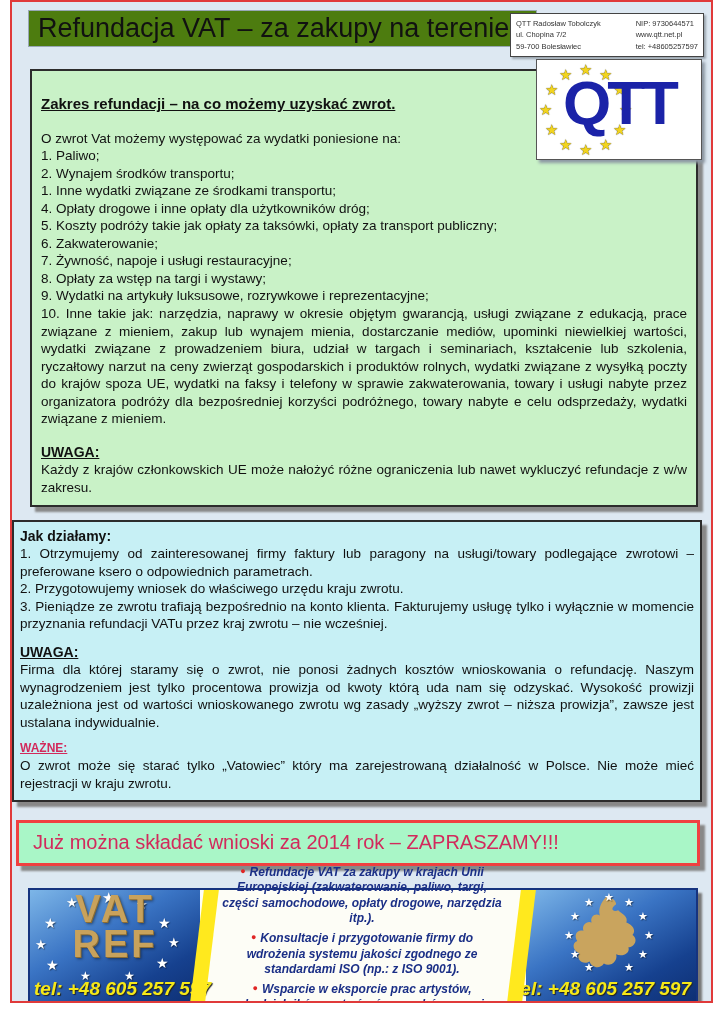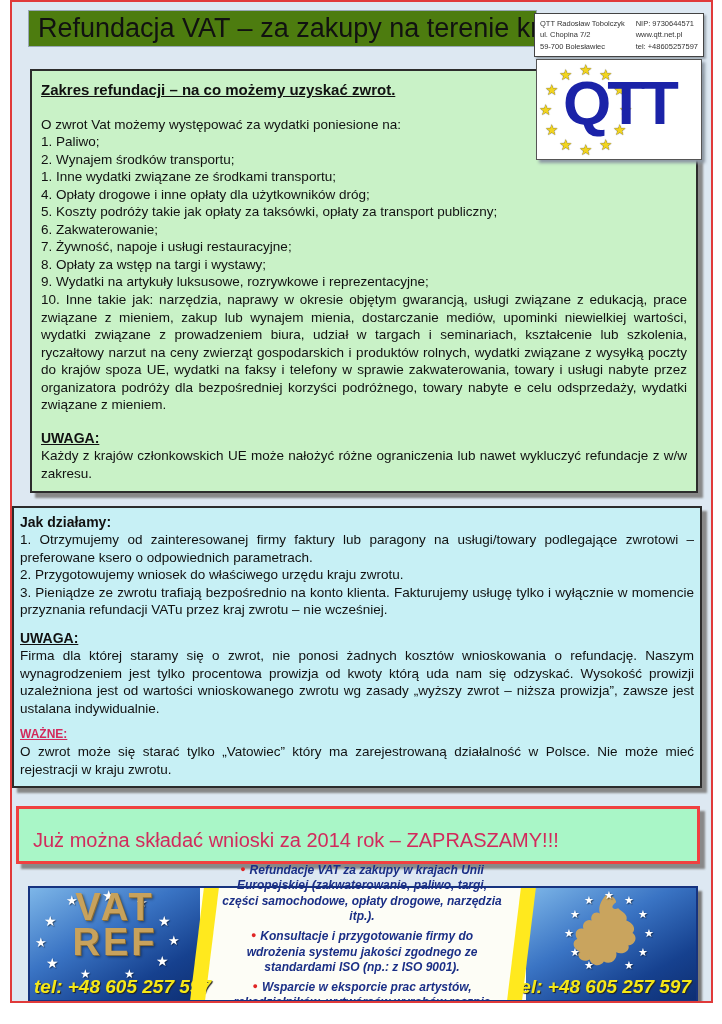--- a/index.html
+++ b/index.html
@@ -10,47 +10,47 @@
   *{box-sizing:border-box;margin:0;padding:0;}
   html,body{width:722px;height:1024px;background:#fff;overflow:hidden;
     font-family:"Liberation Sans",sans-serif;color:#111;}
   .page{position:relative;margin:0 9px 0 10px;height:1003px;
     border:2px solid var(--page-border);background:var(--page-bg);overflow:hidden;}
 
   
   .hdr{position:relative;height:58px;}
   .title-box{position:absolute;left:16px;top:8px;width:509px;height:37px;background:#4d7c0f;
     border:1px solid #98a7b5;font-size:27px;line-height:35px;padding-left:9px;white-space:nowrap;}
-  .company-card{position:absolute;right:7px;top:11px;width:170px;height:44px;background:#fff;
+  .company-card{position:absolute;right:7px;top:11px;width:194px;height:44px;background:#fff;
     border:1px solid #444;box-shadow:2px 2px 2px #9aa4ad;display:flex;justify-content:space-between;
     padding:4px 5px;font-size:7.5px;line-height:1.5;color:#333;}
   .logo-box{position:absolute;right:9px;top:57px;width:166px;height:101px;background:#fff;
     border:1px solid #555;box-shadow:3px 3px 3px #8d98a3;z-index:5;}
   .logo-box .qtt{position:absolute;left:26px;top:12px;font-size:62px;font-weight:800;
     color:#1b23a8;letter-spacing:-4px;line-height:1;}
   .lstar{position:absolute;font-size:15px;color:#f2d41f;text-shadow:0 0 1px #000;line-height:1;}
 
   
   .green-box{margin:9px 13px 0 18px;background:var(--green-bg);border:2px solid #2c2c2c;
-    box-shadow:5px 5px 2px #888;padding:9px 9px 9px 9px;font-size:13.5px;line-height:1.3;}
+    box-shadow:5px 5px 2px #888;padding:23px 9px 9px 9px;font-size:13.5px;line-height:1.3;}
   .green-box h2{font-size:15px;margin-bottom:16px;}
   .green-box h2 span{text-decoration:underline;}
   .plist div{white-space:nowrap;}
   .jp{text-align:justify;}
   .uwaga-label{font-weight:bold;text-decoration:underline;margin-top:15px;font-size:14px;}
   .cyan-box{margin:13px 9px 0 0;background:var(--cyan-bg);border:2px solid #2c2c2c;
     box-shadow:5px 5px 2px #888;padding:5px 6px 8px 6px;font-size:13.5px;line-height:1.3;}
   .cyan-box h2{font-size:14px;}
   .cyan-box .uwaga-label{margin-top:10px;}
   .wazne-label{font-weight:bold;text-decoration:underline;margin-top:10px;font-size:12px;
     color:var(--accent-crimson);}
 
   
   .banner{margin:18px 11px 0 4px;background:var(--banner-bg);border:3px solid var(--banner-border);
-    box-shadow:5px 5px 2px #888;padding:20px 10px 9px 14px;font-size:20px;color:var(--accent-crimson);
+    box-shadow:5px 5px 2px #888;padding:8px 10px 9px 14px;font-size:20px;color:var(--accent-crimson);
     white-space:nowrap;}
 
   
   .footer{margin:22px 13px 0 16px;height:116px;border:2px solid var(--footer-navy);
     box-shadow:4px 5px 2px #777;display:flex;background:#fdfdf6;}
   .fpanel{position:relative;width:170px;flex:none;
     background:linear-gradient(150deg,#7db6e8 0%,#3a74c4 40%,#16418f 75%,#0e2f73 100%);}
   .vatref{position:absolute;left:0;right:0;top:2px;text-align:center;font-size:38px;font-weight:800;
     letter-spacing:3px;line-height:.92;color:var(--gold);
     text-shadow:1px 1px 0 #8a6d35,2px 2px 3px rgba(0,0,0,.45);}

